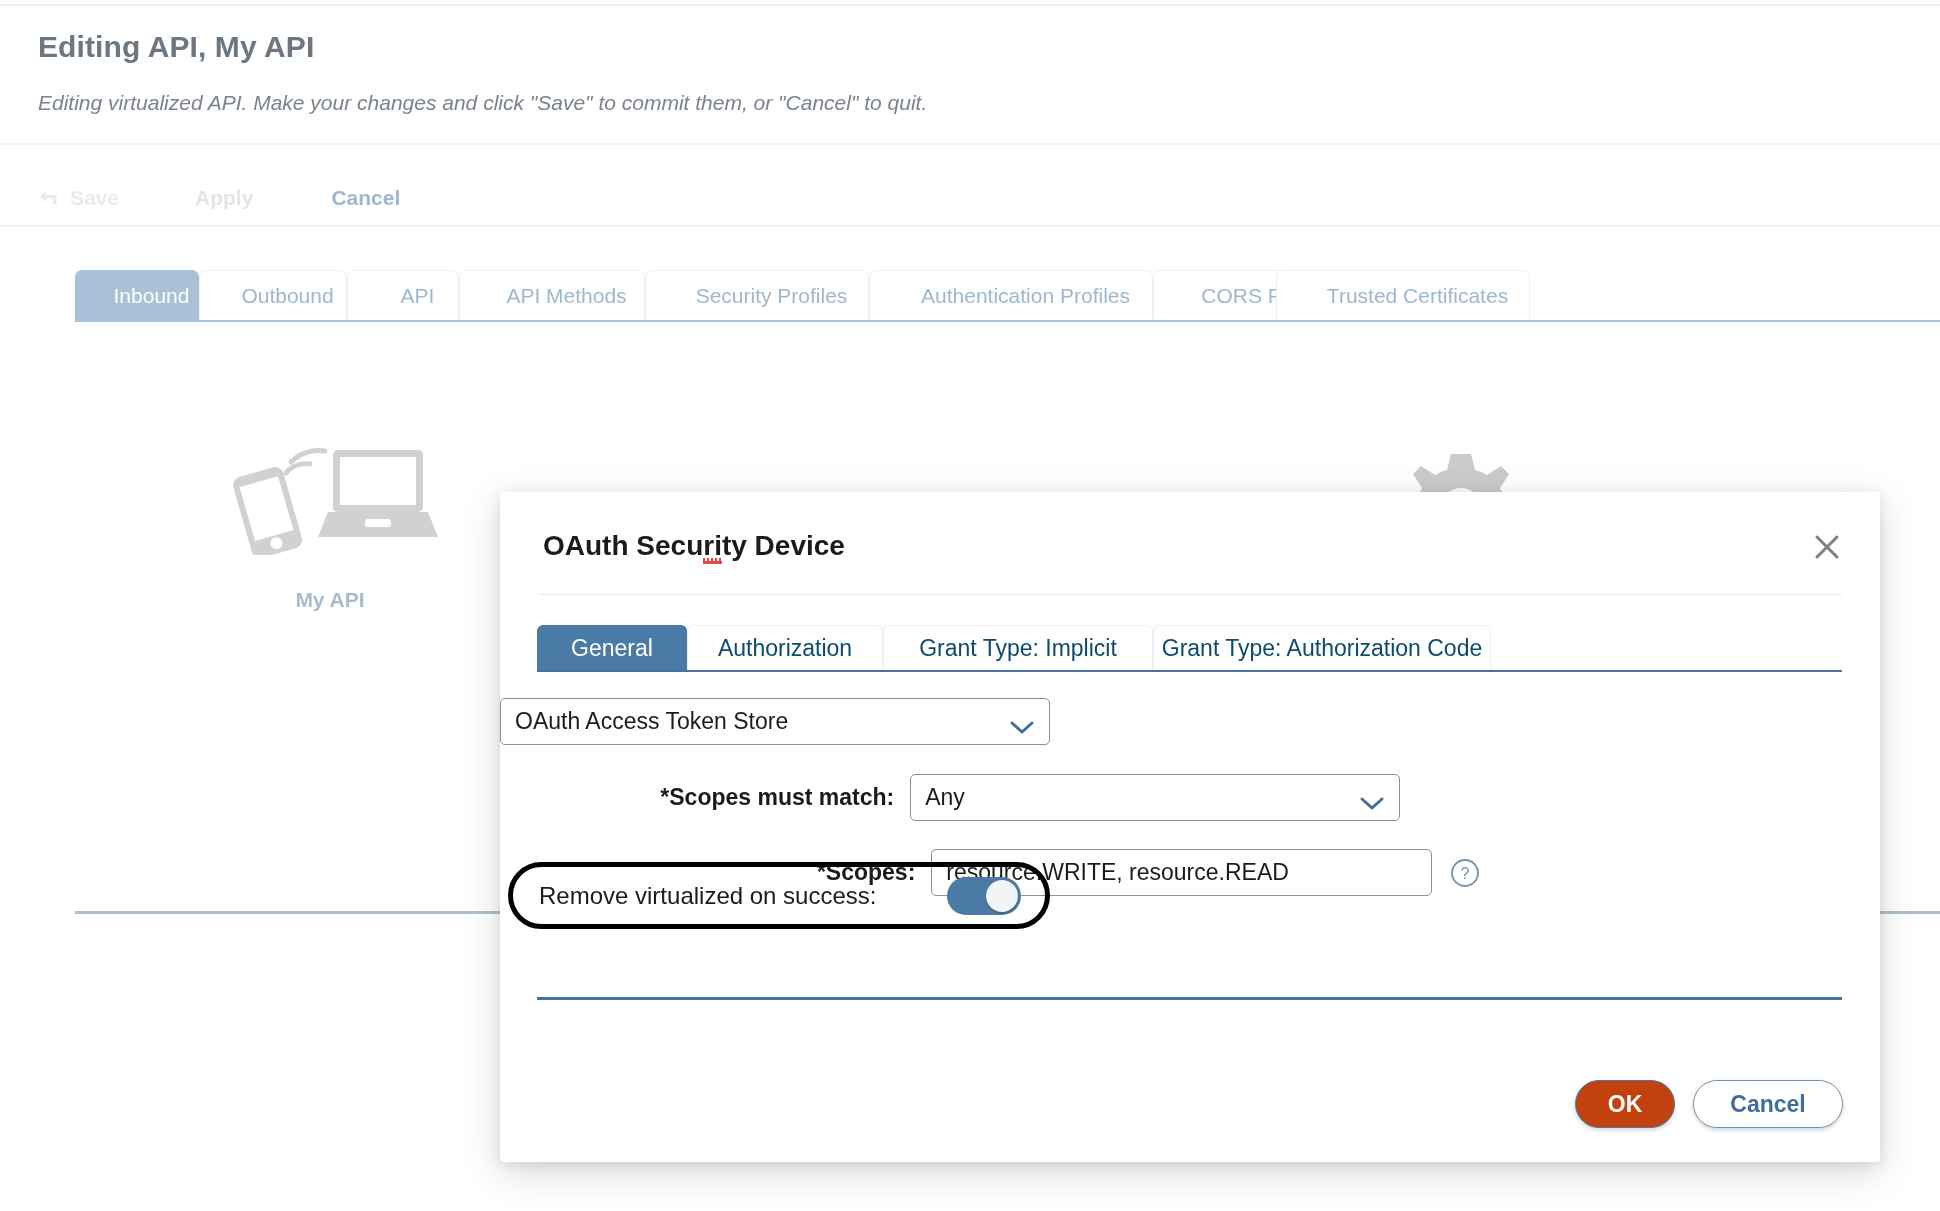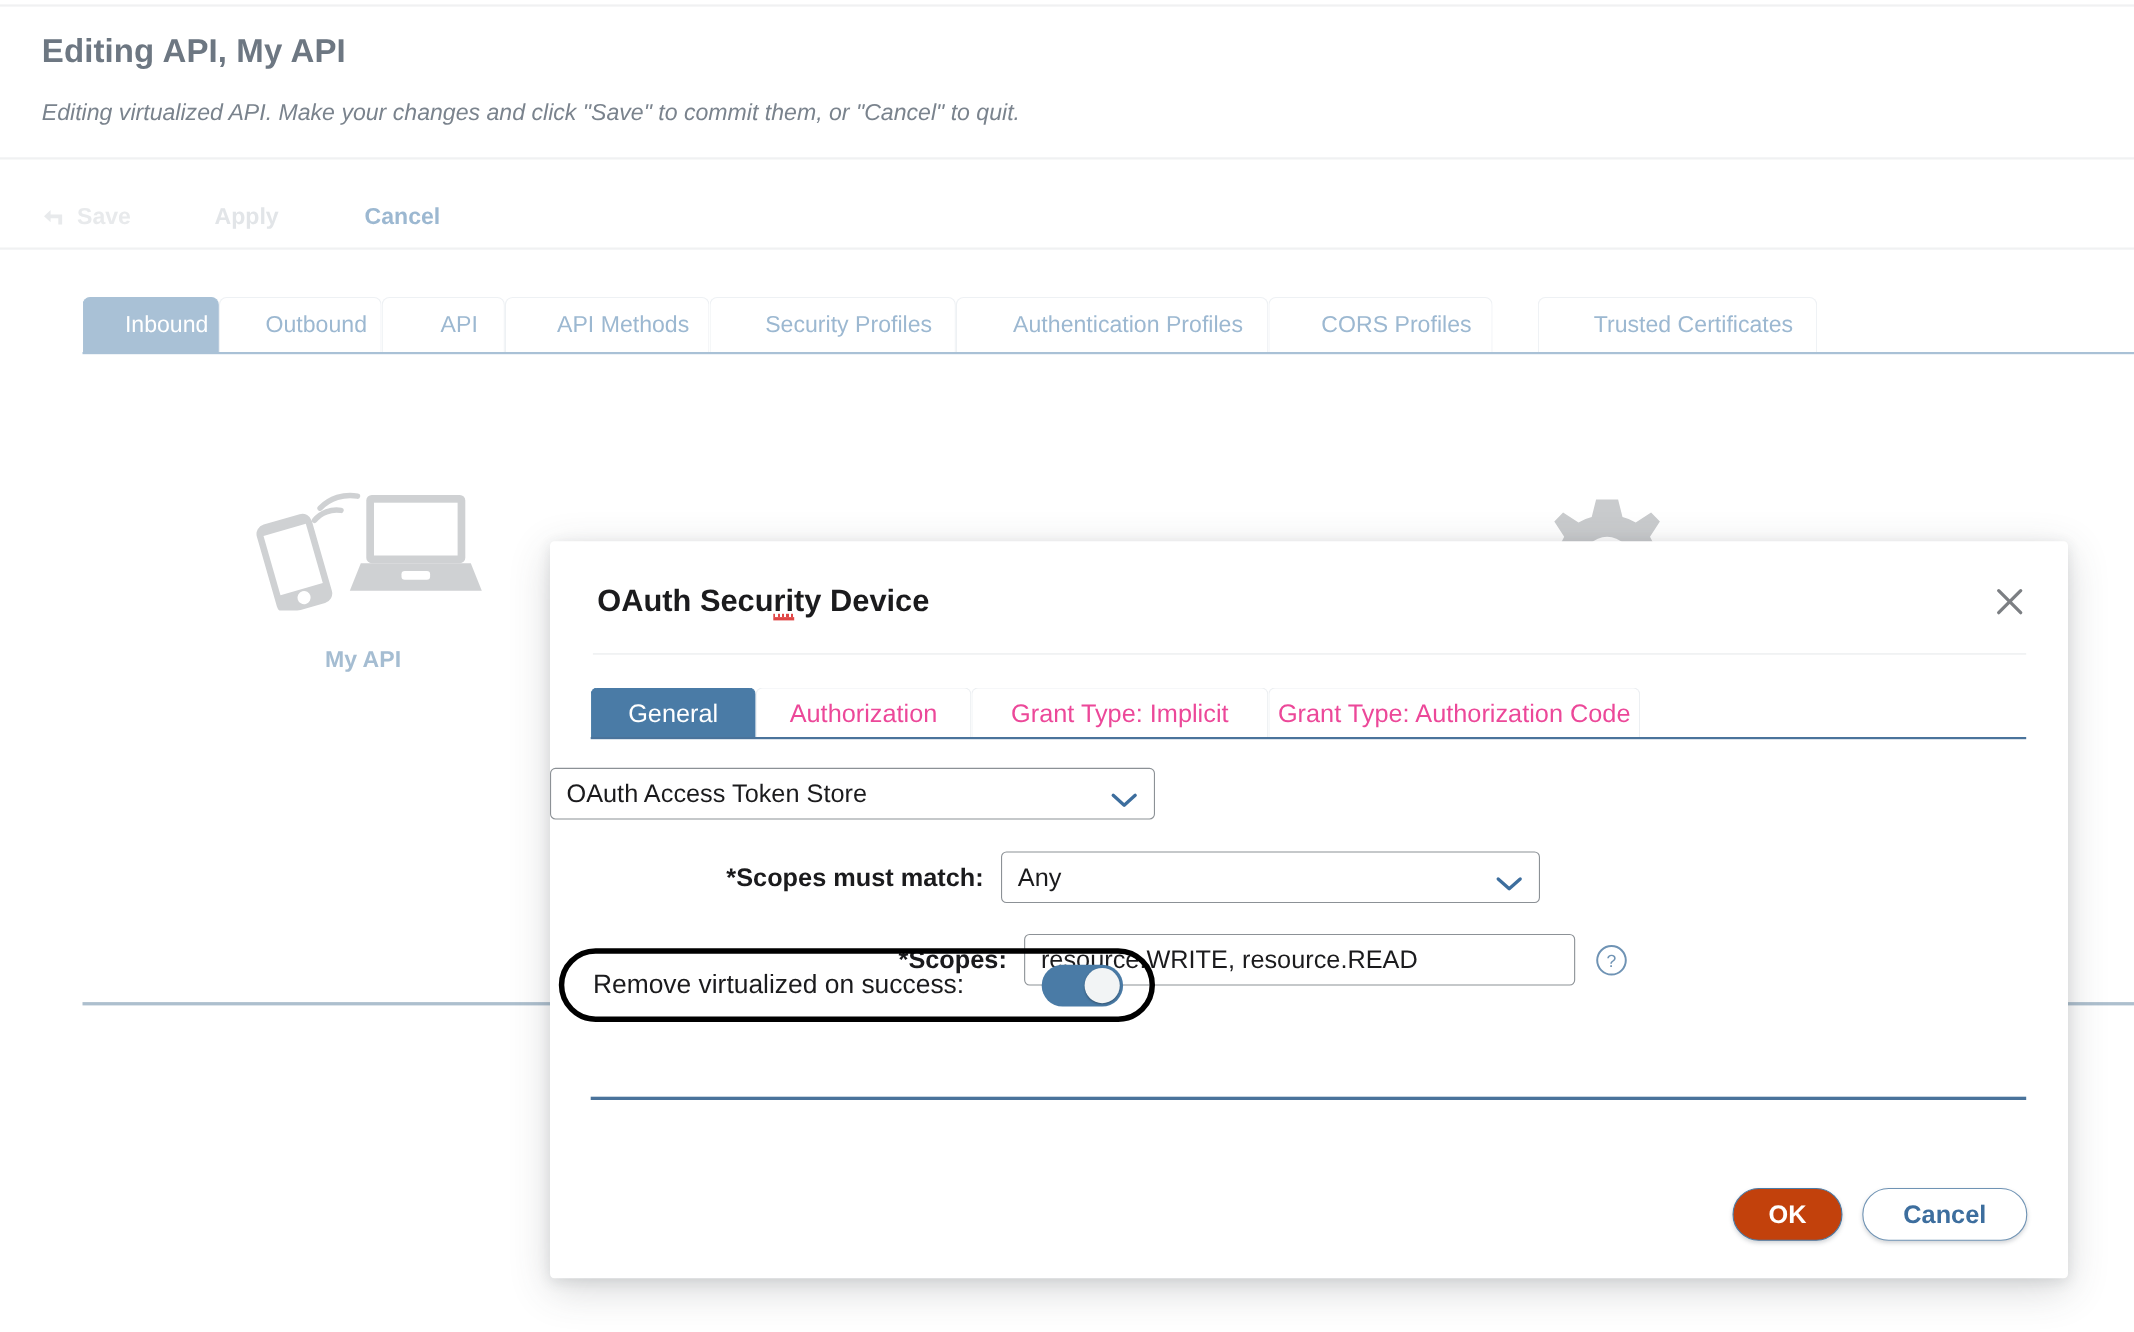--- a/index.html
+++ b/index.html
@@ -126,21 +126,21 @@
 
   
   #dialog-tabs { position: absolute; left: 37px; top: 133px; height: 46px; }
   #dialog-tab-underline {
     position: absolute; left: 37px; top: 178px; width: 1305px; height: 2px;
     background: #4a739b;
   }
   .dtab {
     position: absolute; top: 0; height: 46px;
     display: flex; align-items: center; justify-content: center;
-    font-size: 23px; color: #ec4899;
+    font-size: 23px; color: #0c4a6e;
     border-radius: 6px 6px 0 0;
     border-top: 1px solid #eceff2;
     border-left: 1px solid #eceff2;
     border-right: 1px solid #eceff2;
     background: #fff; white-space: nowrap; cursor: pointer;
   }
   .dtab.active { background: #4a7ba6; color: #fff; border-color: #4a7ba6; }
 
   
   .form-row { position: absolute; display: flex; align-items: center; }
@@ -247,21 +247,21 @@
       </div>
       <div class="tab" style="left: 645px; width: 224px;">
         <span>Security Profiles</span>
       </div>
       <div class="tab" style="left: 869px; width: 284px;">
         <span>Authentication Profiles</span>
       </div>
       <div class="tab" style="left: 1153px; width: 204px;">
         <span>CORS Profiles</span>
       </div>
-      <div class="tab" style="left: 1398px; width: 254px;">
+      <div class="tab" style="left: 1276px; width: 254px;">
         <span>Trusted Certificates</span>
       </div>
     </div>
   <div id="tab-bar-underline"></div>
 
   <div id="device-graphic">
     <svg width="220" height="110" viewBox="0 0 220 110" fill="#cfd1d3">
 
       <g transform="rotate(-16 45 62)">
         <rect x="20" y="26" width="52" height="84" rx="9" fill="#cfd1d3"></rect>

